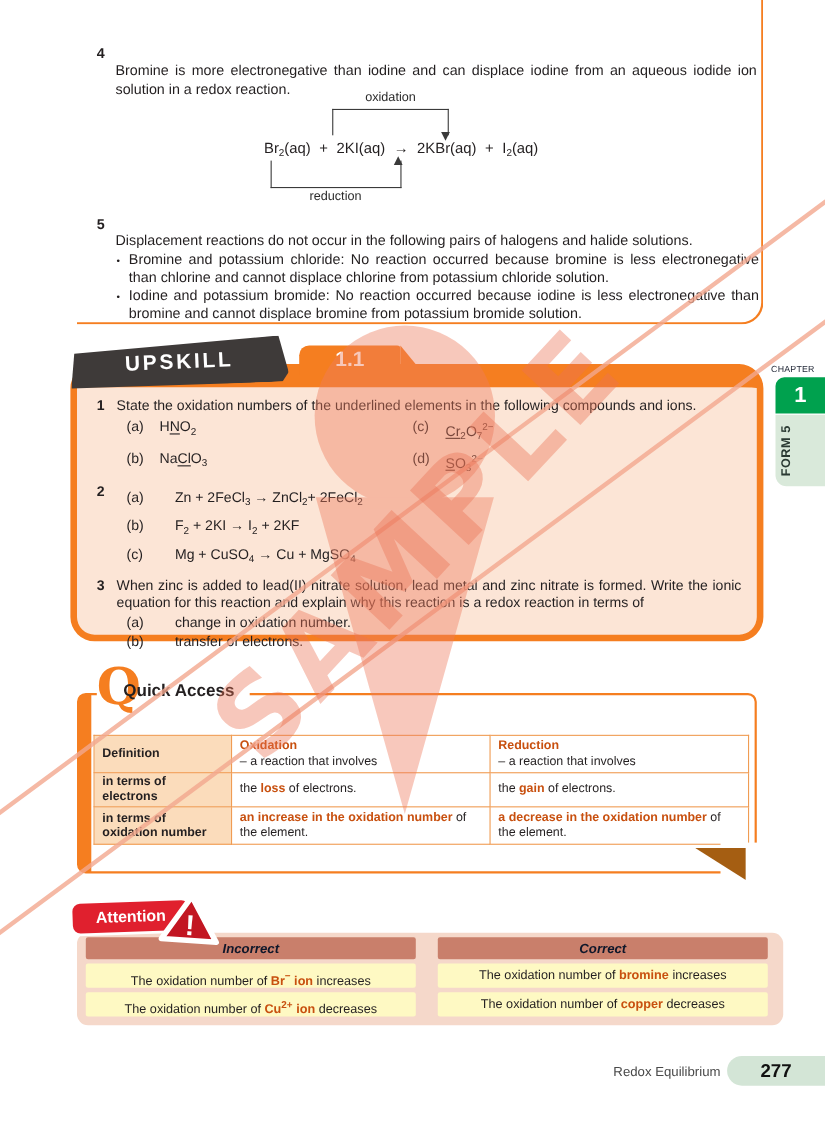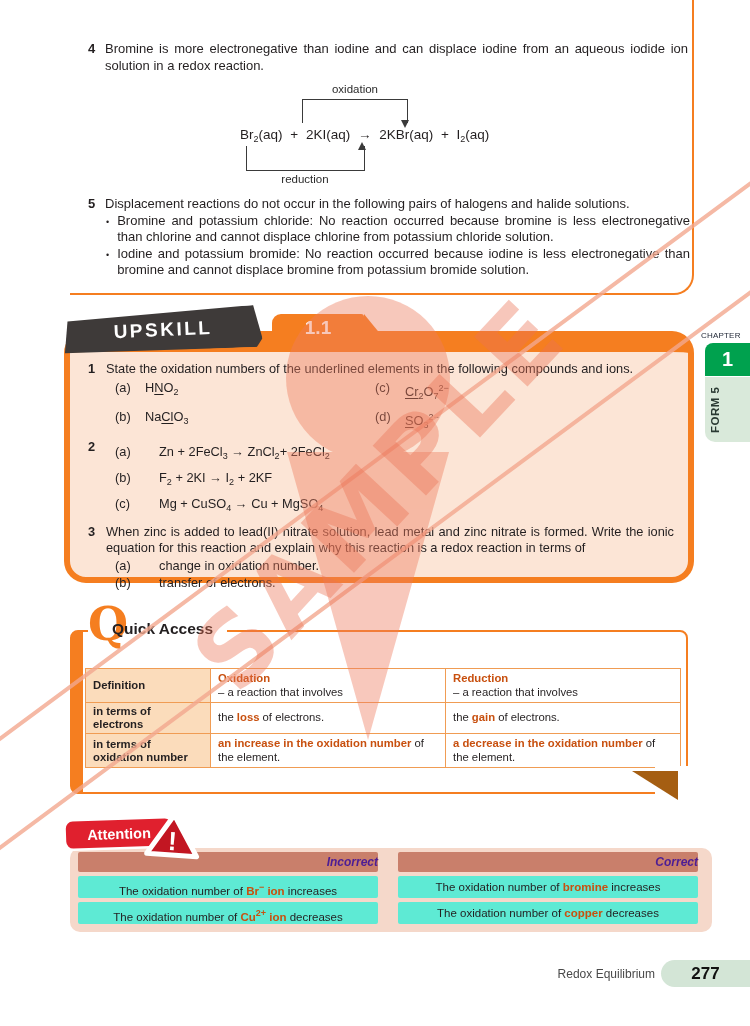--- a/index.html
+++ b/index.html
@@ -16,21 +16,21 @@
   .sup{font-size:9px;vertical-align:5px;}
   .u{text-decoration:underline;text-underline-offset:2px;}
   .o{color:var(--burnt);font-weight:bold;}
 
   
   .top-box{left:70px;top:-26px;width:622px;height:319px;
            border-right:2px solid var(--orange);border-bottom:2px solid var(--orange);
            border-bottom-right-radius:20px;}
   .note4{left:88px;top:40px;width:600px;display:flex;font-size:13px;line-height:17px;}
   .note-num{font-weight:bold;flex:0 0 17px;}
-  .note-text{text-align:justify;flex:1;}
+  .note-text{text-align:justify;flex:1;margin-top:15px;}
   .diag-label{font-size:11.5px;color:#2b2b2b;}
   .ox-label{left:302px;top:83px;width:106px;text-align:center;}
   .red-label{left:245px;top:173px;width:120px;text-align:center;}
   .ox-bracket{left:302px;top:99px;width:104px;height:23px;border:1.5px solid #3a3a3a;border-bottom:none;}
   .red-bracket{left:246px;top:146px;width:117px;height:24px;border:1.5px solid #3a3a3a;border-top:none;}
   .arr-down{left:401px;top:120px;width:0;height:0;border-left:4.5px solid transparent;
             border-right:4.5px solid transparent;border-top:8px solid #3a3a3a;}
   .arr-up{left:358px;top:142px;width:0;height:0;border-left:4.5px solid transparent;
           border-right:4.5px solid transparent;border-bottom:8px solid #3a3a3a;}
   .equation{left:240px;top:127px;font-size:13.5px;word-spacing:4px;white-space:nowrap;}
@@ -90,23 +90,23 @@
   .fold{left:632px;top:769px;z-index:4;}
 
   
   .attn-badge{left:66px;top:820px;width:106px;height:27px;background:var(--red);border-radius:7px;
               transform:rotate(-2deg);color:#fff;font-weight:bold;font-size:14.5px;display:flex;
               align-items:center;justify-content:center;box-shadow:0 0 0 2.5px #fff;z-index:3;}
   .attn-tri{left:144px;top:809px;z-index:4;transform:rotate(4deg);}
   .attn-panel{left:70px;top:848px;width:642px;height:84px;background:var(--attn-bg);border-radius:10px;z-index:1;}
   .attn-col{top:852px;width:300px;z-index:2;}
   .attn-col.c1{left:78px;} .attn-col.c2{left:398px;}
-  .attn-header{height:20px;background:var(--attn-header);color:#4c1d95;font-weight:bold;font-style:italic;
-               font-size:12px;text-align:right;line-height:20px;border-radius:2px;}
-  .attn-row{height:22px;background:#5eead4;margin-top:4px;text-align:center;line-height:22px;
+  .attn-header{height:20px;background:var(--attn-header);color:#0f172a;font-weight:bold;font-style:italic;
+               font-size:12px;text-align:center;line-height:20px;border-radius:2px;}
+  .attn-row{height:22px;background:#fef9c3;margin-top:4px;text-align:center;line-height:22px;
             font-size:11.5px;border-radius:2px;}
 
   
   .chapter-word{left:701px;top:331px;font-size:8px;font-weight:normal;color:#1d2433;letter-spacing:0.2px;}
   .chapter-num{left:705px;top:343px;width:45px;height:33px;background:var(--green);border-radius:8px 0 0 0;
                color:#fff;font-weight:bold;font-size:20px;text-align:center;line-height:32px;}
   .form-tab{left:705px;top:377px;width:45px;height:65px;background:var(--green-light);border-radius:0 0 0 10px;}
   .form-tab span{display:block;height:100%;writing-mode:vertical-rl;transform:rotate(180deg);
                  text-align:center;margin-left:4px;font-weight:bold;font-size:11.5px;color:#2a3a33;
                  letter-spacing:0.5px;}

